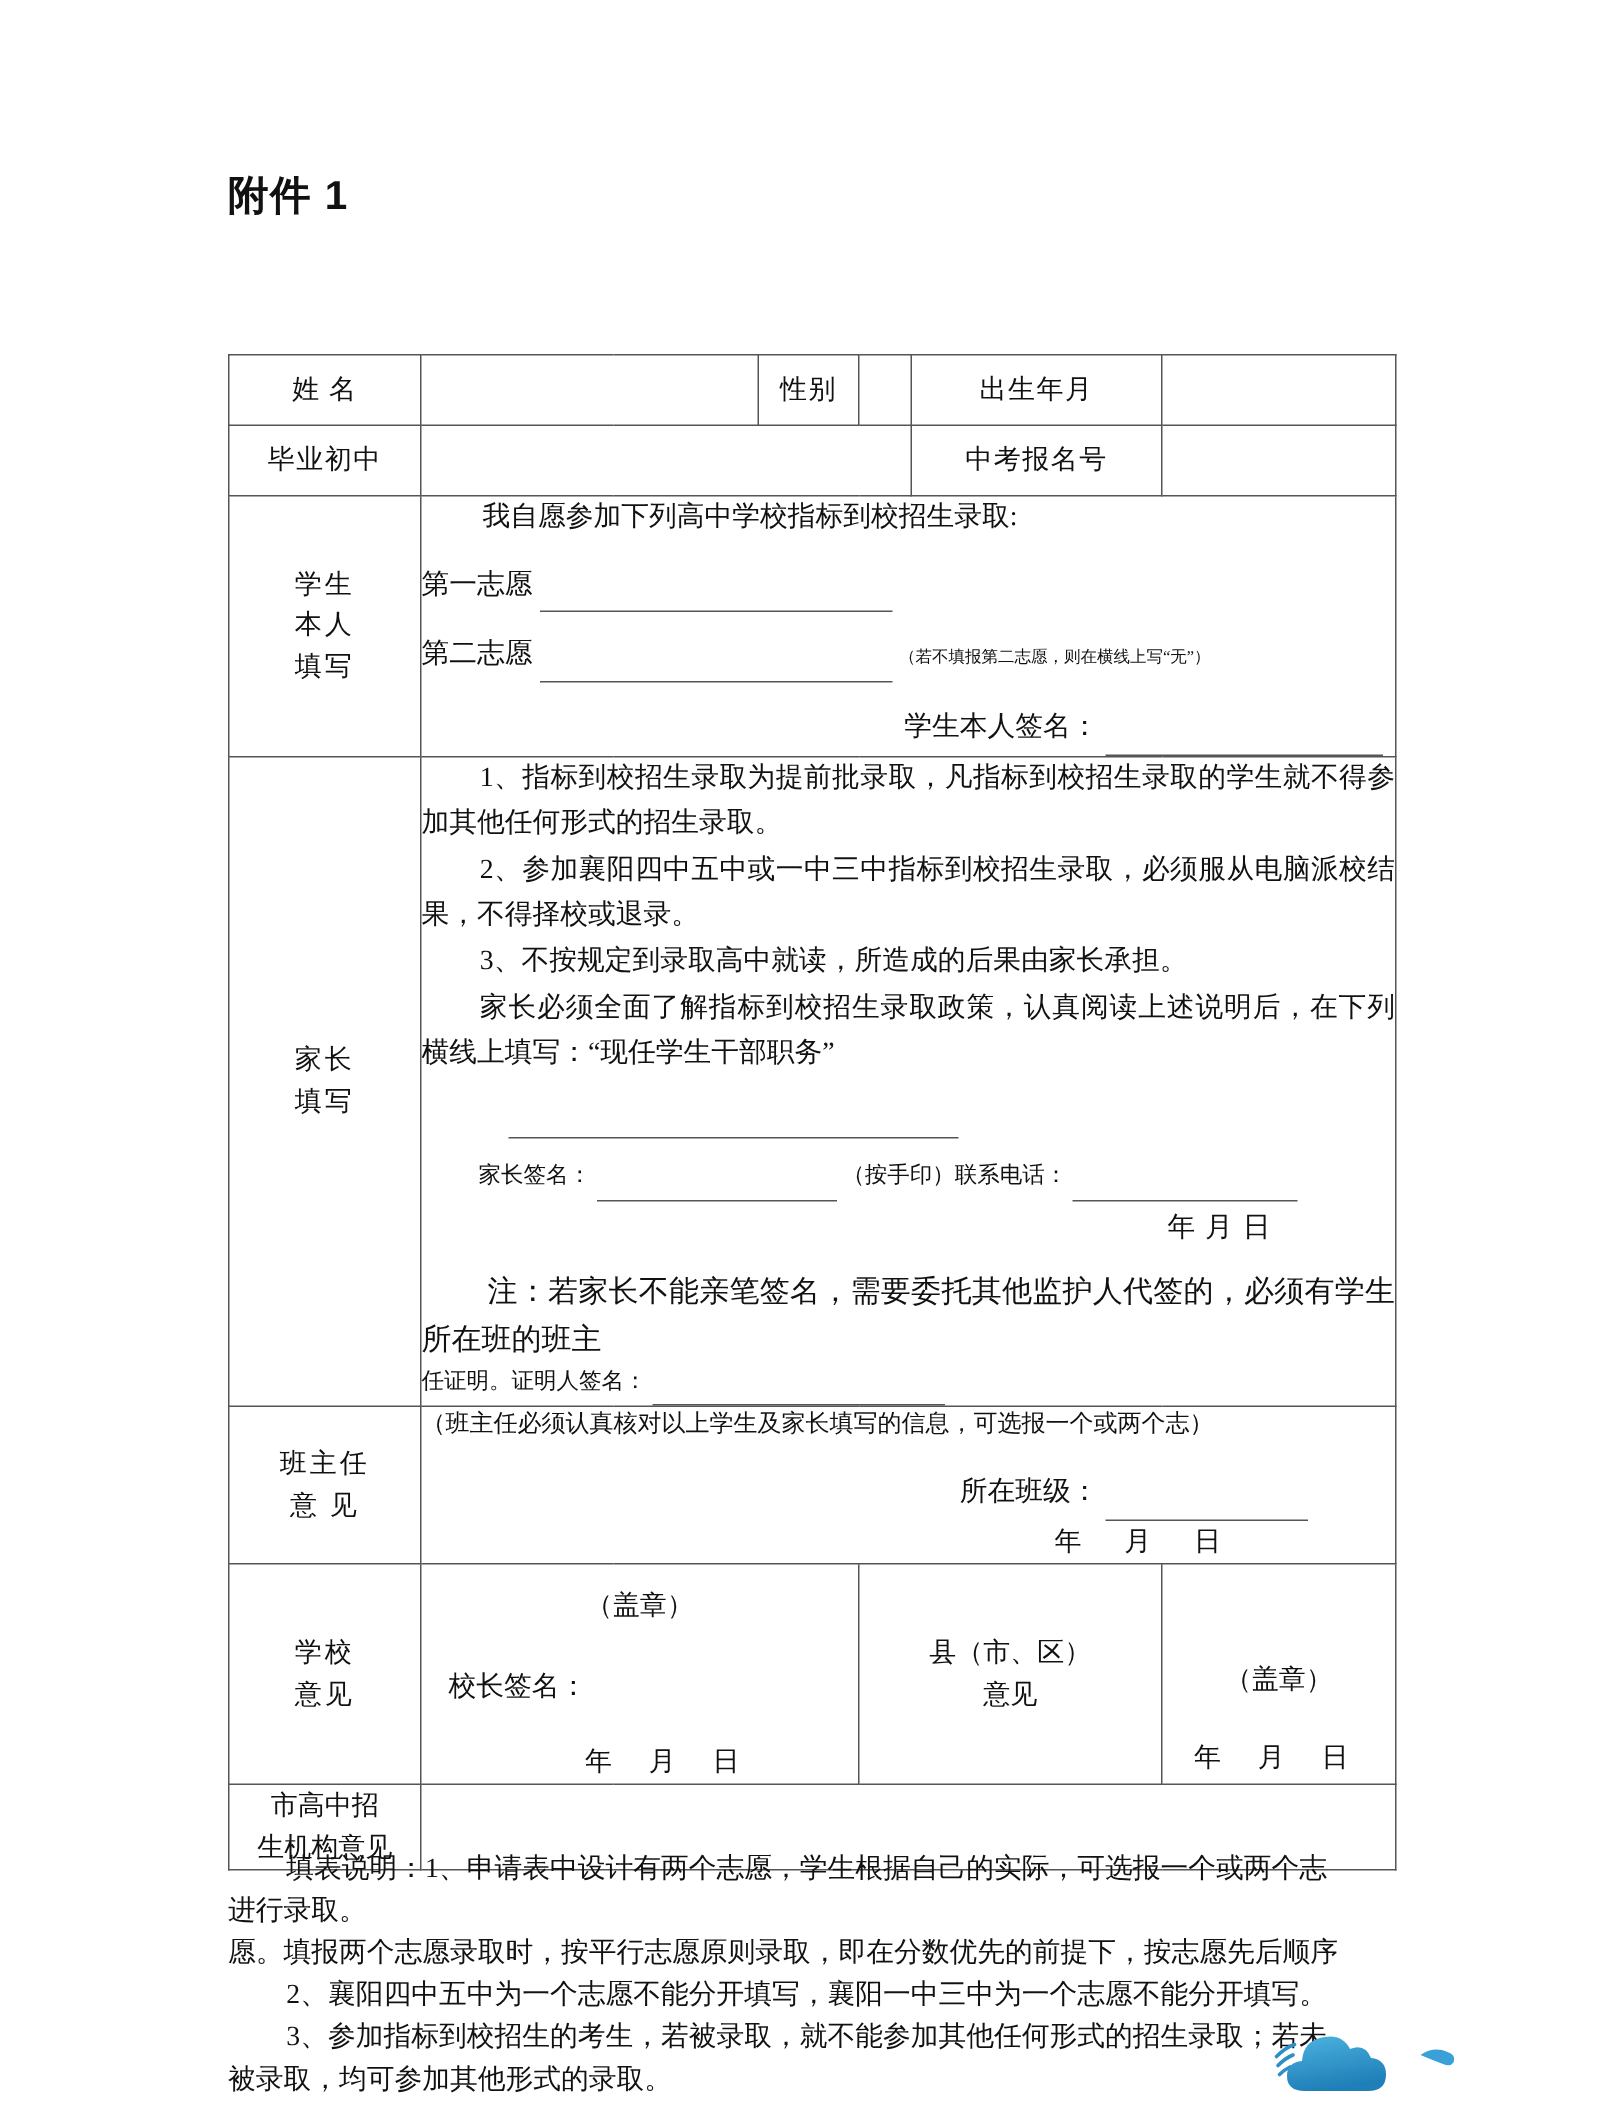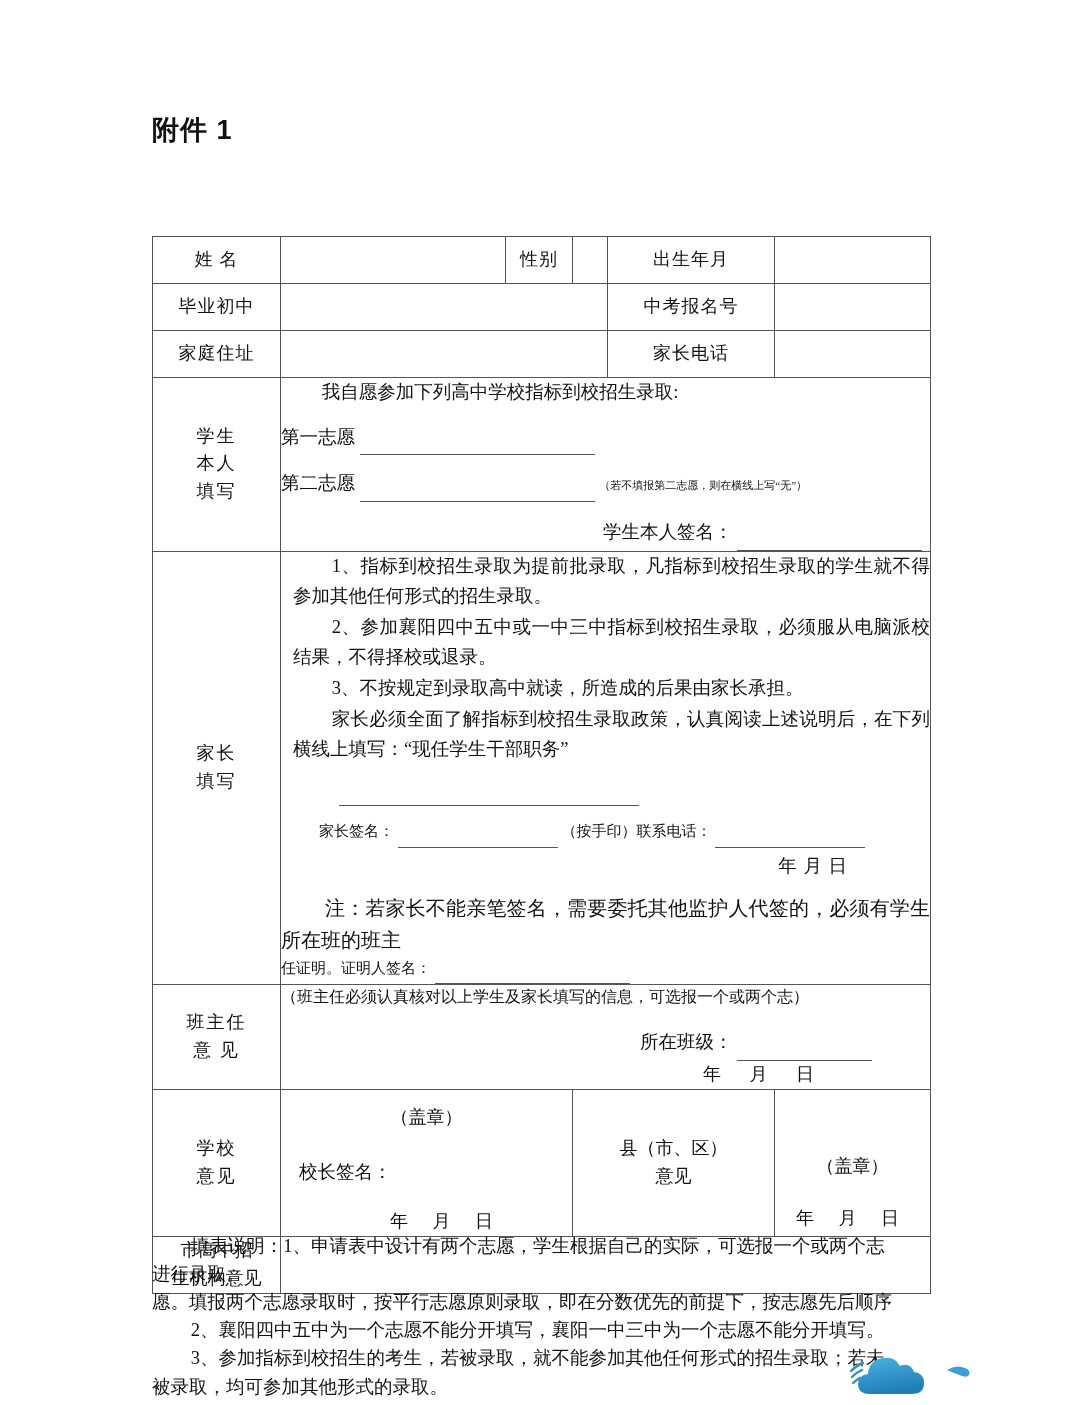--- a/index.html
+++ b/index.html
@@ -110,21 +110,21 @@
   
   .parent-body {
     padding: 9px 14px 8px 16px;
     height: 332px;
     vertical-align: top;
   }
   .p-para {
     font-size: 18.5px;
     line-height: 1.62;
     text-indent: 2.1em;
-    margin: 0 0 1px 12px;
+    margin: 0 0 1px 0;
     text-align: justify;
   }
   .p-blankline {
     margin: 10px 0 4px 0;
     padding-left: 58px;
   }
   .p-sig {
     font-size: 15px;
     padding-left: 38px;
     margin-top: 14px;
@@ -279,26 +279,20 @@
     </tr>
 
     <tr class="r2">
       <td class="lbl">毕业初中</td>
       <td colspan="4"></td>
       <td class="lbl">中考报名号</td>
       <td colspan="2"></td>
     </tr>
 
 
-    <tr class="r4">
-      <td class="lbl">家庭住址</td>
-      <td colspan="4"></td>
-      <td class="lbl">家长电话</td>
-      <td colspan="2"></td>
-    </tr>
 
     <tr>
       <td class="lbl-v">
         <div>学生</div>
         <div>本人</div>
         <div>填写</div>
       </td>
       <td colspan="7" class="student-body">
         <div class="stu-line1">我自愿参加下列高中学校指标到校招生录取:</div>
         <div class="stu-row">

